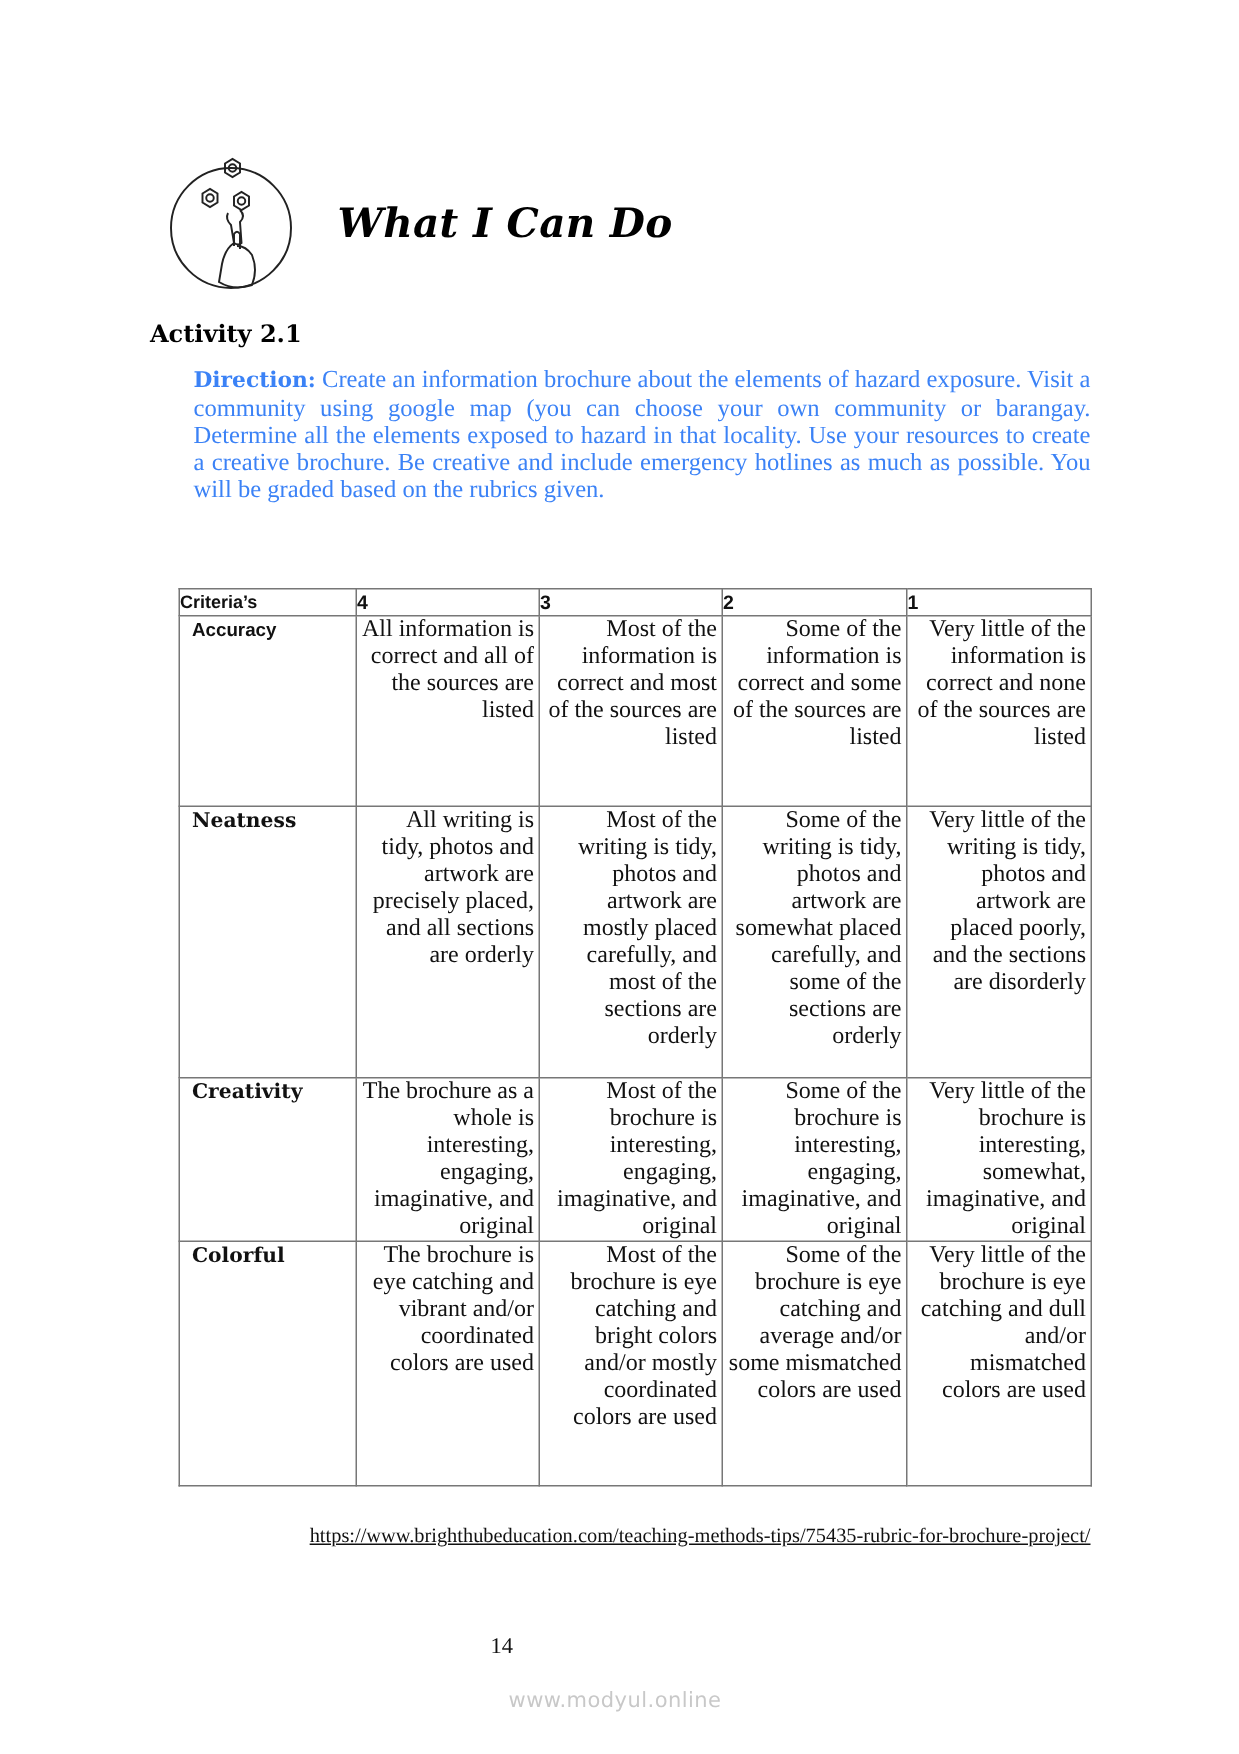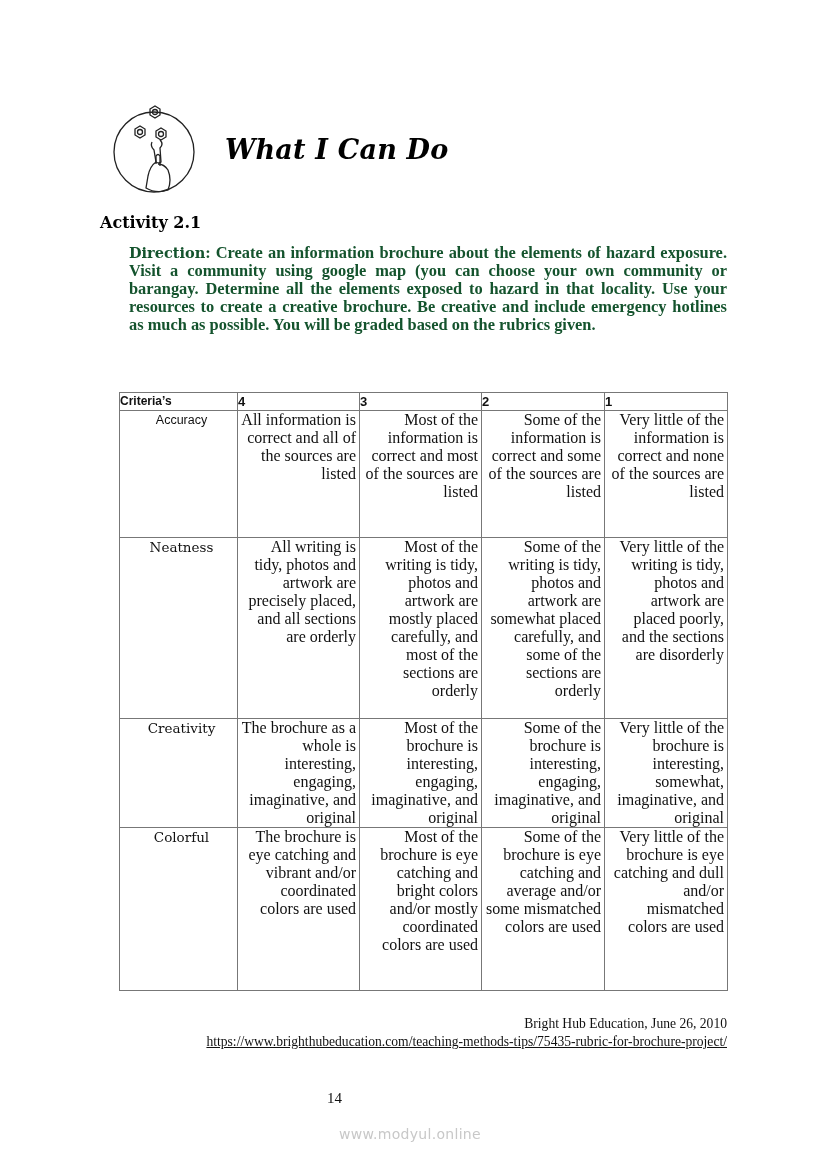--- a/index.html
+++ b/index.html
@@ -15,38 +15,38 @@
       font-family: "DejaVu Serif", serif; font-weight: bold; font-style: italic;
       font-size: 27px; letter-spacing: 0.2px; color: #000;
     }
     .activity-title {
       position: absolute; left: 100px; top: 213px;
       font-family: "DejaVu Serif", serif; font-weight: bold; font-size: 16px; color: #000;
     }
     .direction {
       position: absolute; left: 129px; top: 244px; width: 598px;
       font-family: "Liberation Serif", serif; font-size: 16.4px; line-height: 18.1px;
-      text-align: justify; color: #14532d; font-weight: bold;
+      text-align: justify; color: #3b82f6;
     }
     .direction b { font-family: "DejaVu Serif", serif; font-size: 14.5px; }
     table.rubric {
       position: absolute; left: 119px; top: 392px; width: 609px;
       border-collapse: collapse; table-layout: fixed;
     }
     table.rubric th, table.rubric td {
       border: 1.2px solid #777; vertical-align: top; padding: 0 2px;
     }
     table.rubric th {
       font-family: "Liberation Sans", sans-serif; font-weight: bold; font-size: 12px;
       text-align: left; height: 17px; line-height: 17px; padding: 0;
     }
     table.rubric th.num { font-size: 13px; }
     table.rubric td.crit {
-      font-family: "DejaVu Serif", serif; font-weight: normal; font-size: 13.5px;
-      text-align: center; padding-left: 8px; line-height: 18px; margin-top: 44px;
+      font-family: "DejaVu Serif", serif; font-weight: bold; font-size: 13.5px;
+      text-align: left; padding-left: 8px; line-height: 18px; margin-top: 44px;
     }
     table.rubric td.crit.first {
       font-family: "Liberation Sans", sans-serif; font-size: 12.5px;
     }
     table.rubric td.desc {
       font-family: "Liberation Serif", serif; font-size: 16px; line-height: 18px;
       text-align: right; padding: 0 3px;
     }
     .row-acc td { height: 126px; }
     .row-neat td { height: 180px; }
@@ -132,18 +132,17 @@
       <td class="crit">Colorful</td>
       <td class="desc">The brochure is eye catching and vibrant and/or coordinated colors are used</td>
       <td class="desc">Most of the brochure is eye catching and bright colors and/or mostly coordinated colors are used</td>
       <td class="desc">Some of the brochure is eye catching and average and/or some mismatched colors are used</td>
       <td class="desc">Very little of the brochure is eye catching and dull and/or mismatched colors are used</td>
     </tr>
   </tbody>
 </table>
 
 <div class="citation">
-  <span style="display:block">Bright Hub Education, June 26, 2010</span>
   <a class="url" style="color:#111;">https://www.brighthubeducation.com/teaching-methods-tips/75435-rubric-for-brochure-project/</a>
 </div>
 
 <div class="page-number">14</div>
 <div class="watermark">www.modyul.online</div>
 
 </body></html>

